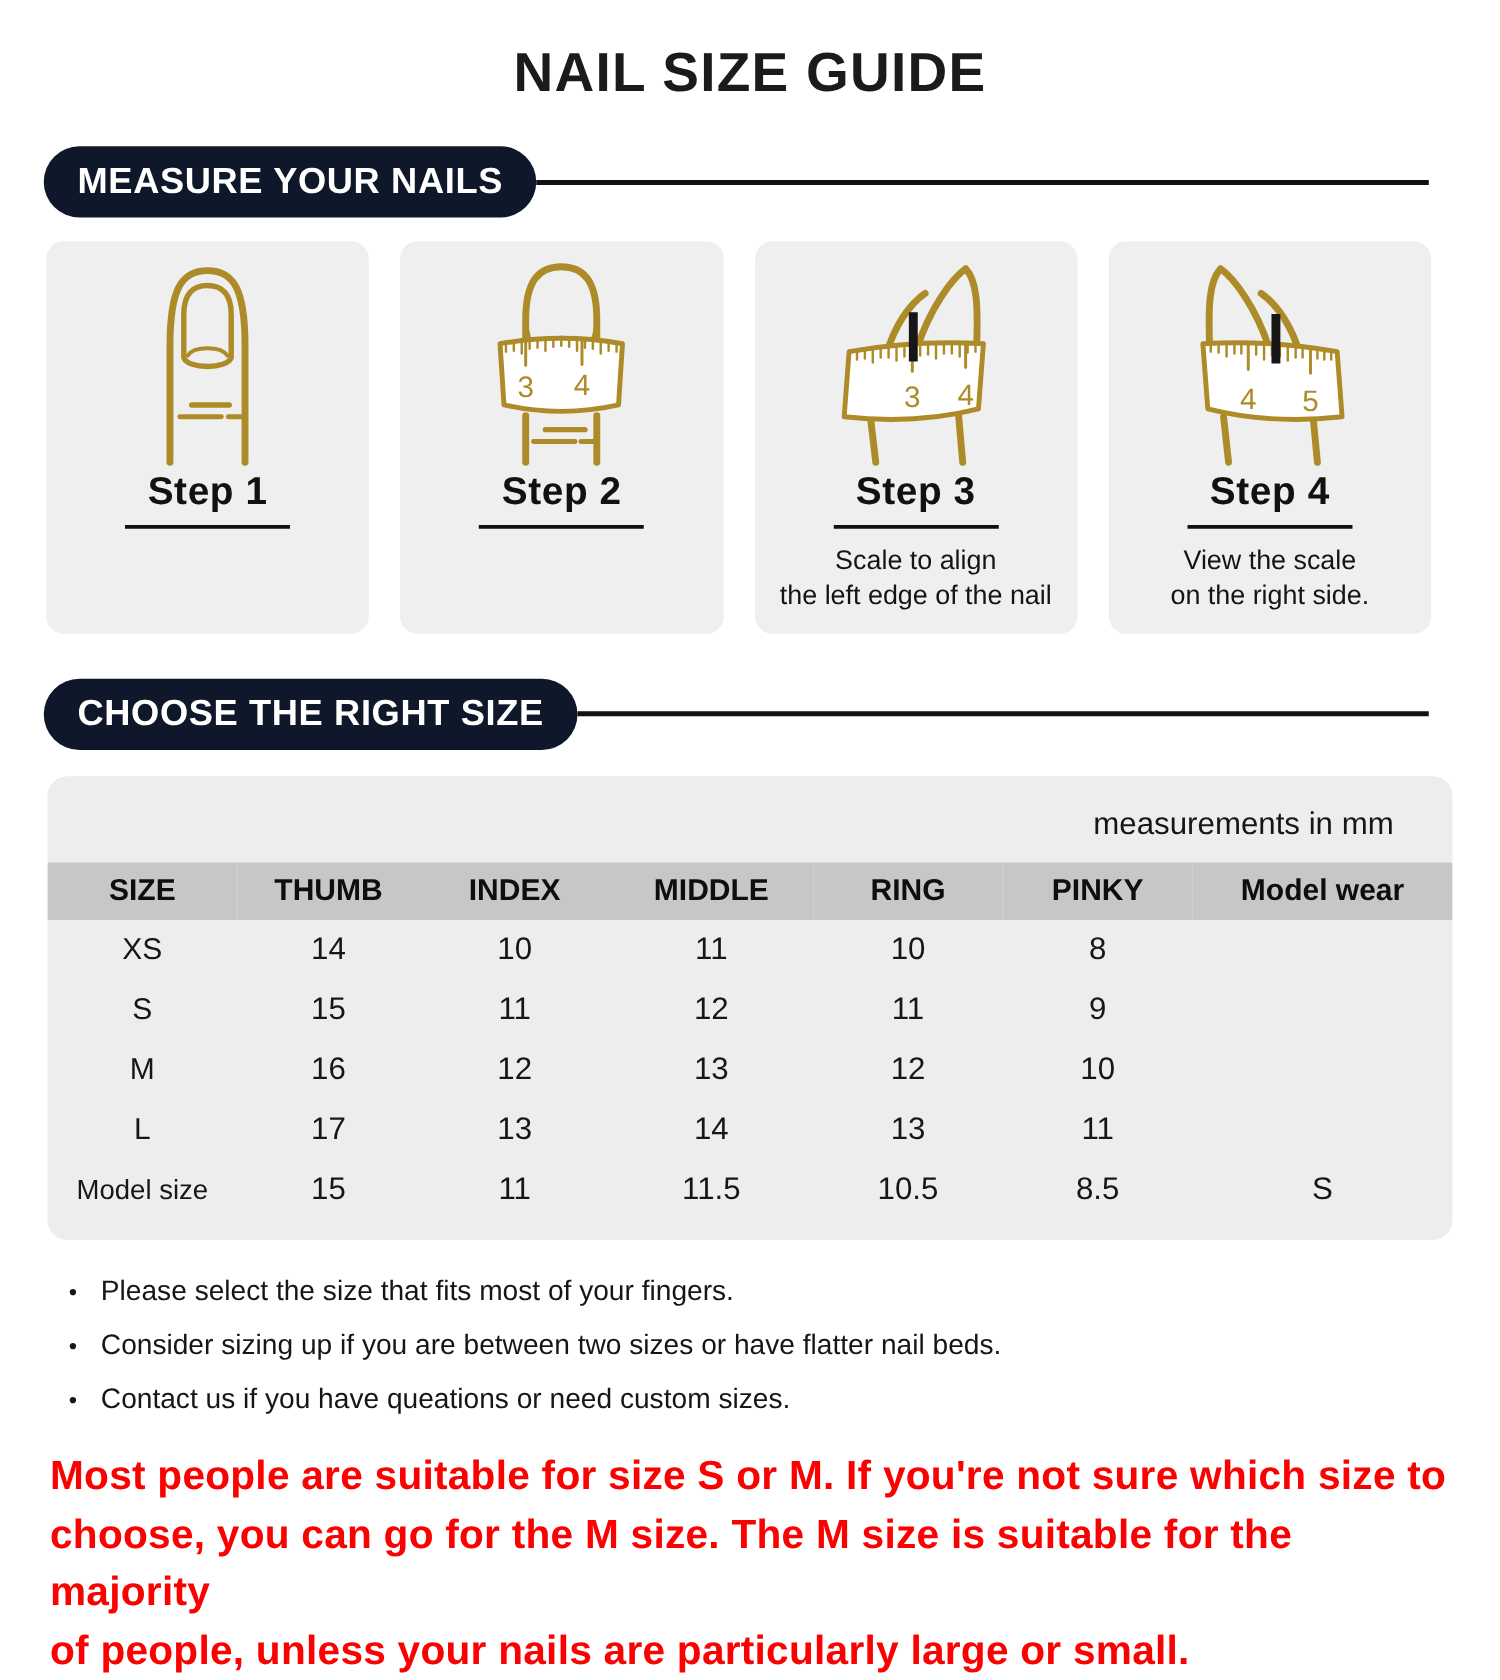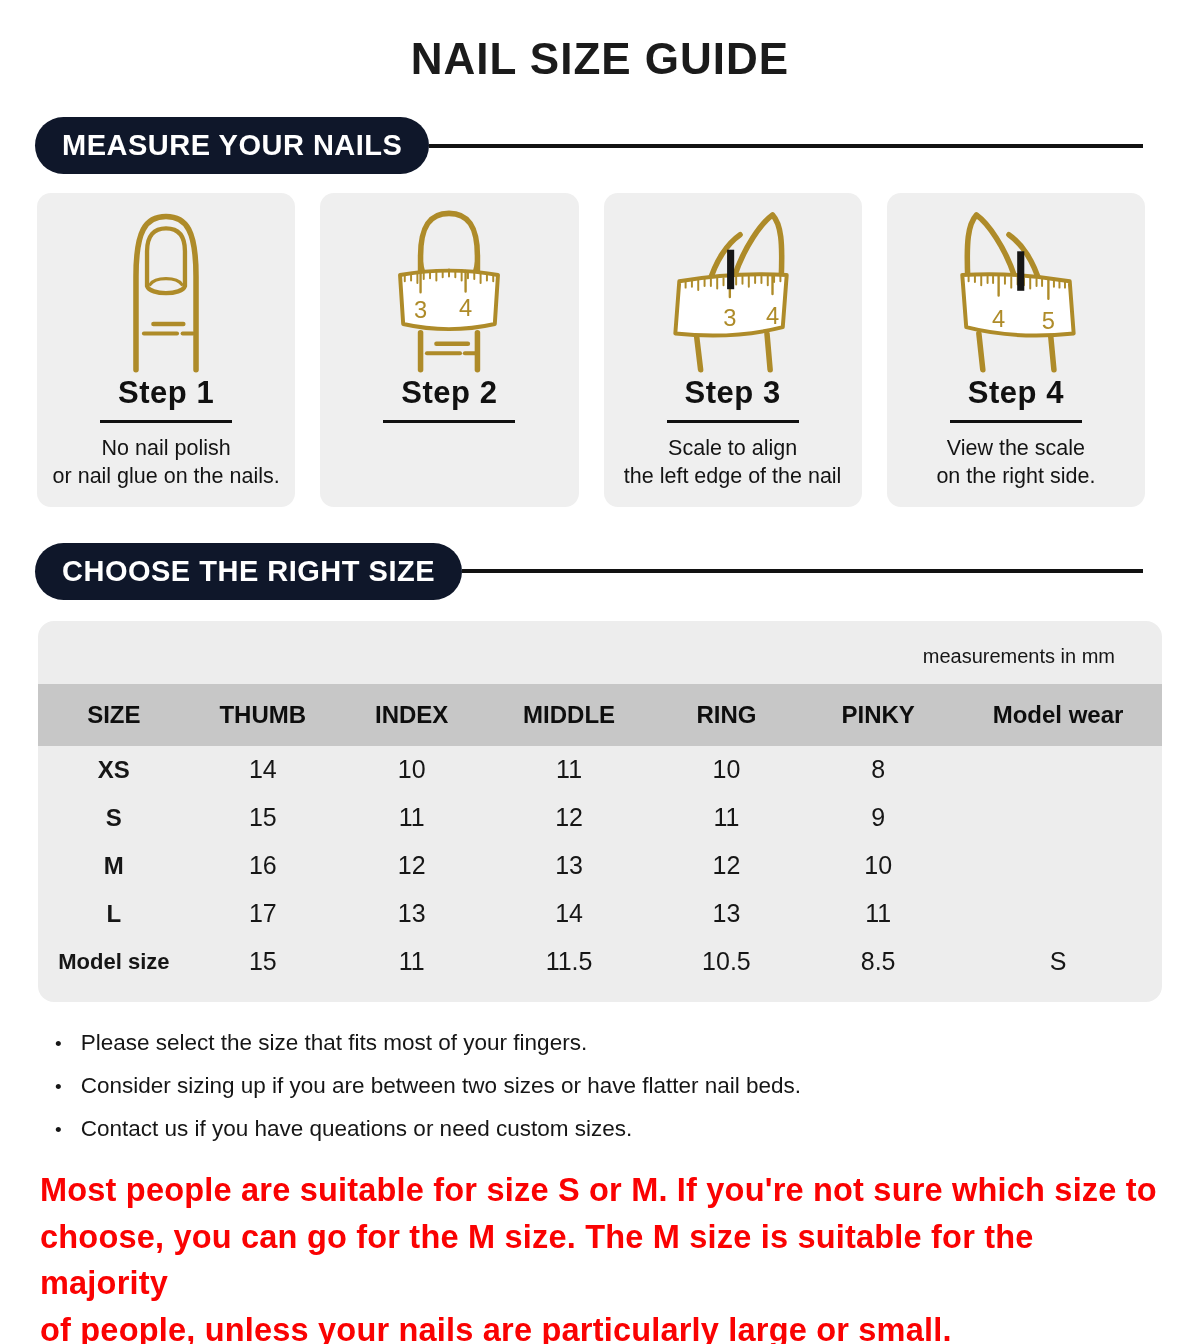--- a/index.html
+++ b/index.html
@@ -34,26 +34,26 @@
   .ruler-num { font-family: "Liberation Sans", sans-serif; font-size: 30px; fill: #ae8b29; text-anchor: middle; }
   .black-mark { stroke: #161616; stroke-linecap: butt; fill: none; }
   .step-title { font-size: 31px; font-weight: 700; letter-spacing: 0.5px; color: #111; margin-top: 2px; }
   .step-underline { width: 132px; height: 3px; background: #111; margin: 9px auto 11px; }
   .step-desc { font-size: 21.5px; line-height: 1.32; color: #141414; }
 
   .table-wrap {
     margin: 21px 38px 0; background: #ededed; border-radius: 16px;
     overflow: hidden; padding-bottom: 16px;
   }
-  .mm-note { text-align: right; font-size: 20px; font-weight: 400; padding: 24px 47px 16px 0; color: #161616; }
+  .mm-note { text-align: right; font-size: 25px; font-weight: 400; padding: 24px 47px 16px 0; color: #161616; }
   table { width: 100%; border-collapse: collapse; }
   thead tr { background: #c7c7c7; }
-  th { height: 62px; font-size: 24px; font-weight: 700; text-align: center; color: #0e0e0e; }
+  th { height: 46px; font-size: 24px; font-weight: 700; text-align: center; color: #0e0e0e; }
   td { height: 48px; font-size: 25px; text-align: center; color: #161616; }
-  td.size-cell { font-weight: 700; font-size: 24px; margin-left: 44px; }
+  td.size-cell { font-weight: 400; font-size: 24px; margin-left: 44px; }
   tr.model-row td.size-cell { font-size: 22px; }
 
   .notes { list-style: none; margin: 28px 0 0 55px; }
   .notes li { display: flex; align-items: baseline; gap: 19px; margin-bottom: 17px; font-size: 22.5px; color: #161616; }
   .bullet { font-size: 19px; }
 
   .warning {
     margin: 25px 40px 0; color: #fa0202; font-size: 32.5px; font-weight: 700;
     line-height: 1.44; letter-spacing: 0.2px;
   }
@@ -78,24 +78,20 @@
           <path d="M62,204 L62,86 C62,28 74,10 100,10 C126,10 138,28 138,86 L138,204" stroke-width="7"></path>
           <path d="M76,98 V54 C76,34 85,25 100,25 C115,25 124,34 124,54 V98 C120,110 80,110 76,98 Z" stroke-width="5.5"></path>
           <path d="M80,96 C86,86 114,86 120,96" stroke-width="4"></path>
           <path d="M84,146 H122" stroke-width="5.5"></path>
           <path d="M72,158 H114" stroke-width="5"></path>
           <path d="M121,158 H134" stroke-width="5"></path>
         </g>
       </svg>
       <div class="step-title">Step 1</div>
       <div class="step-underline"></div>
-      <div class="step-desc">
-        <div>No nail polish</div>
-        <div>or nail glue on the nails.</div>
-      </div>
     </div>
 
     <div class="card">
       <svg class="step-icon" viewBox="0 0 200 206">
         <g class="gold-stroke">
           <path d="M64,88 V60 C64,22 76,6 100,6 C124,6 136,22 136,60 V88" stroke-width="7"></path>
           <path d="M64,60 C66,82 71,90 79,95" stroke-width="4.5"></path>
           <path d="M136,60 C134,82 129,90 121,95" stroke-width="4.5"></path>
         </g>
         <path class="band" d="M38,84 Q100,73 162,84 L158,146 Q100,159 42,146 Z" stroke-width="5"></path>

